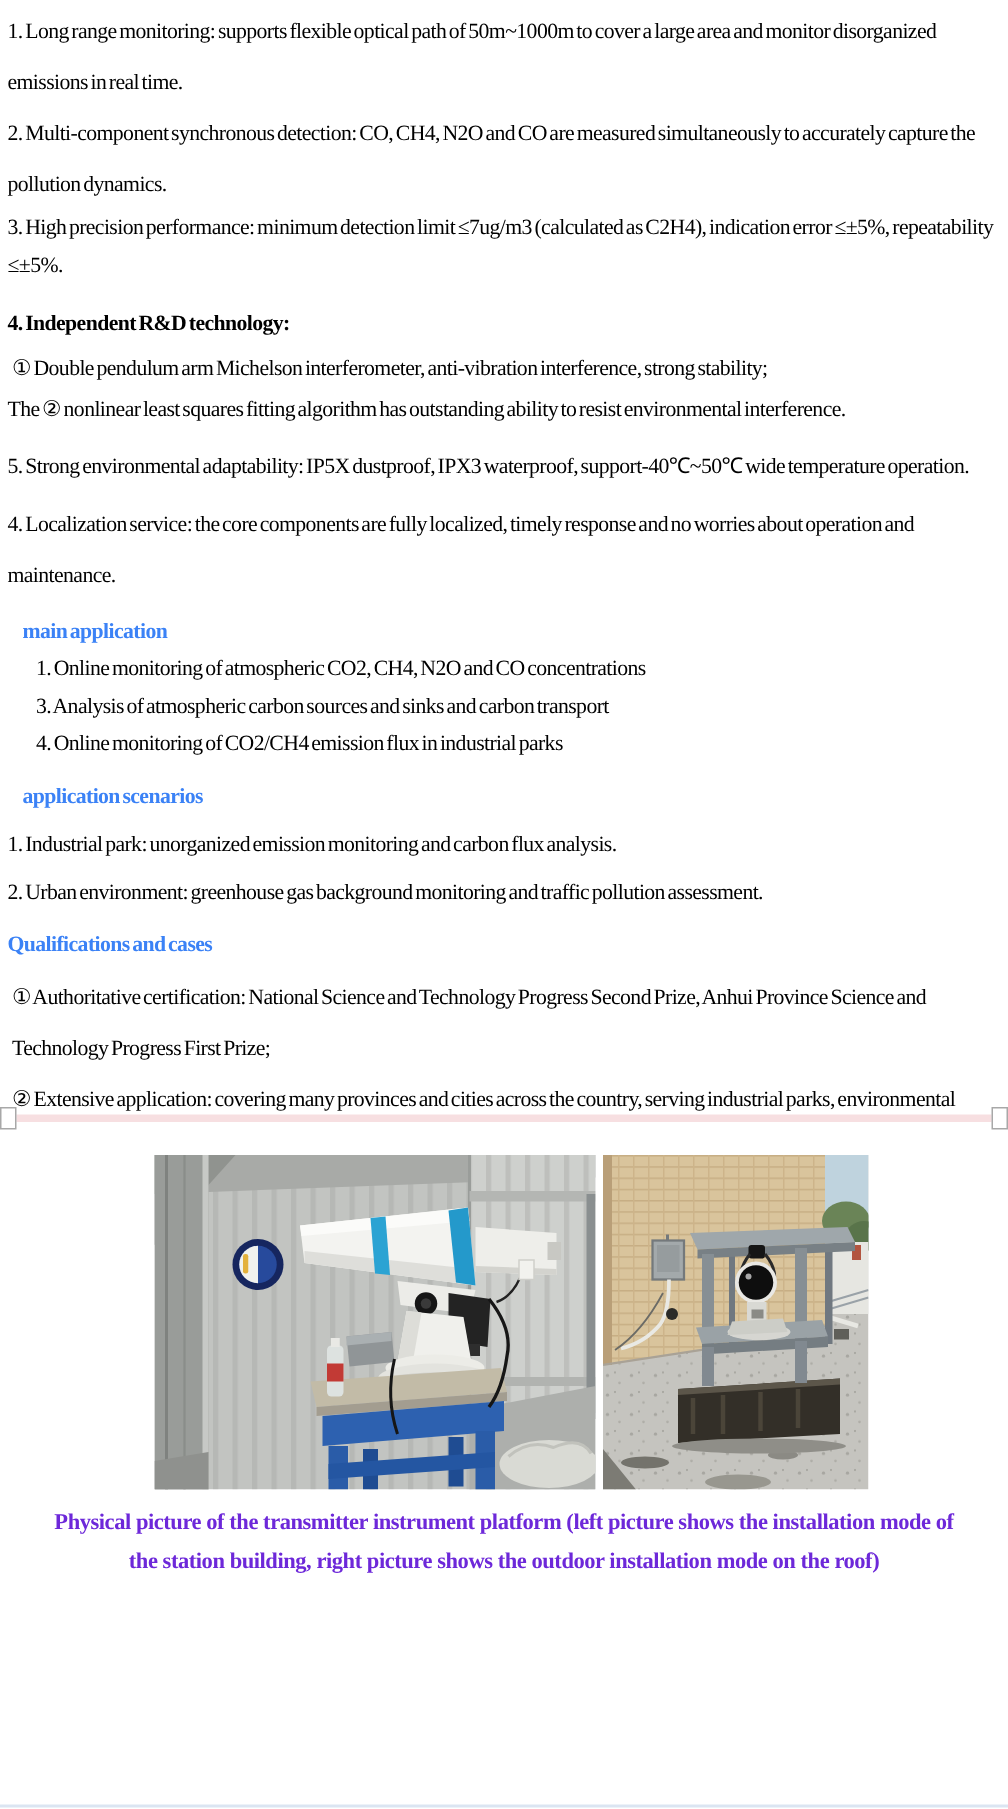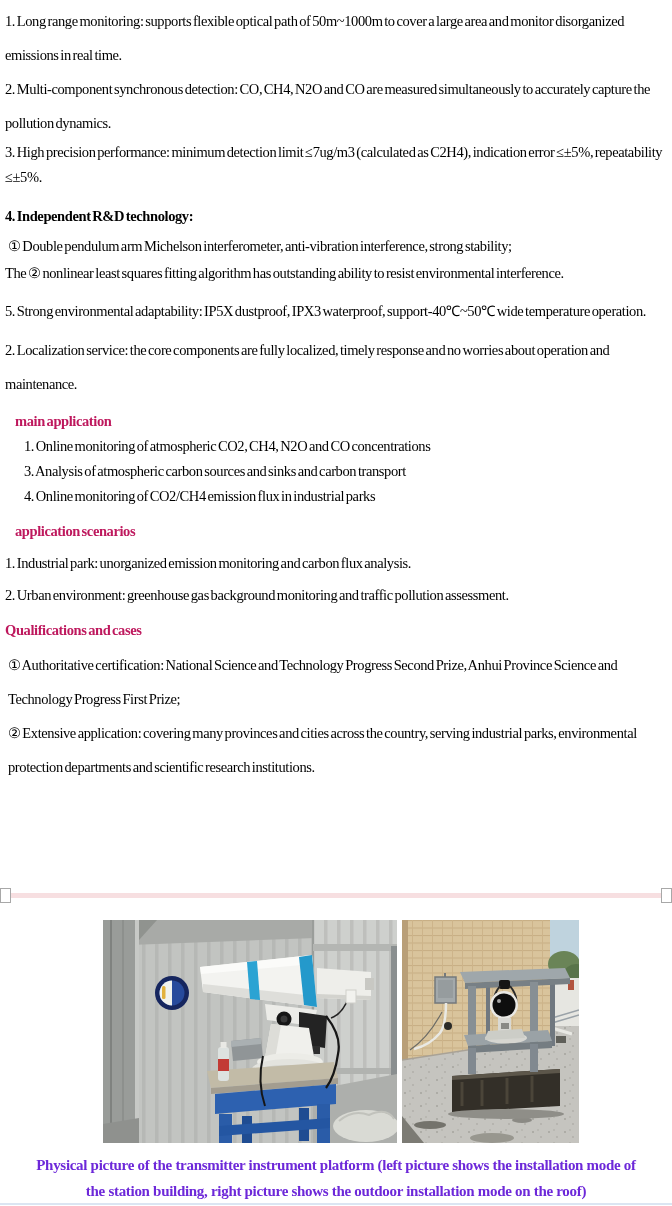--- a/index.html
+++ b/index.html
@@ -1,27 +1,27 @@
 <!DOCTYPE html>
 <html><head>
 <meta charset="utf-8">
 <style>
   html,body { margin:0; padding:0; }
   body {
     width:672px; height:1206px; background:#ffffff; position:relative; overflow:hidden;
     font-family:"Liberation Serif", serif; color:#000000;
   }
   .textcol {
-    box-sizing:border-box; width:672px; height:893px; overflow:hidden;
+    box-sizing:border-box; width:672px; height:743px; overflow:hidden;
     padding:4px 4px 0 5px; font-size:14.5px; letter-spacing:-0.4px; word-spacing:-1.5px;
   }
   .textcol p { margin:0; }
   .lh2 { line-height:34px; }
   .bold { font-weight:bold; }
-  .accent { color:#be185d; font-weight:bold; }
+  .accent { color:#3b82f6; font-weight:bold; }
   .ind { padding-left:10px; }
   .circ { padding-left:3px; }
   #p3  { line-height:25px; }
   #h4  { margin-top:14px; line-height:25px; }
   #r1  { margin-top:5px; line-height:25px; }
   #r2  { margin-top:2px; line-height:25px; }
   #p5  { margin-top:8px; }
   #p6  { margin-top:5px; }
   #mh  { margin-top:8px; line-height:25px; }
   #m1,#m2,#m3,#m4 { line-height:25px;margin-left:19px; }
@@ -44,21 +44,21 @@
 <body>
 
 <div class="textcol">
   <p id="p1" class="lh2">1. Long range monitoring: supports flexible optical path of 50m~1000m to cover a large area and monitor disorganized emissions in real time.</p>
   <p id="p2" class="lh2">2. Multi-component synchronous detection: CO, CH4, N2O and CO are measured simultaneously to accurately capture the pollution dynamics.</p>
   <p id="p3">3. High precision performance: minimum detection limit ≤7ug/m3 (calculated as C2H4), indication error ≤±5%, repeatability ≤±5%.</p>
   <p id="h4" class="bold">4. Independent R&amp;D technology:</p>
   <p id="r1" class="circ">① Double pendulum arm Michelson interferometer, anti-vibration interference, strong stability;</p>
   <p id="r2">The ② nonlinear least squares fitting algorithm has outstanding ability to resist environmental interference.</p>
   <p id="p5" class="lh2">5. Strong environmental adaptability: IP5X dustproof, IPX3 waterproof, support-40℃~50℃ wide temperature operation.</p>
-  <p id="p6" class="lh2">2. Localization service: the core components are fully localized, timely response and no worries about operation and maintenance.</p>
+  <p id="p6" class="lh2">4. Localization service: the core components are fully localized, timely response and no worries about operation and maintenance.</p>
 
   <p id="mh" class="accent ind">main application</p>
   <p id="m1">1. Online monitoring of atmospheric CO2, CH4, N2O and CO concentrations</p>
   <p id="m3">3. Analysis of atmospheric carbon sources and sinks and carbon transport</p>
   <p id="m4">4. Online monitoring of CO2/CH4 emission flux in industrial parks</p>
 
   <p id="sh" class="accent ind">application scenarios</p>
   <p id="s1">1. Industrial park: unorganized emission monitoring and carbon flux analysis.</p>
   <p id="s2">2. Urban environment: greenhouse gas background monitoring and traffic pollution assessment.</p>
 

